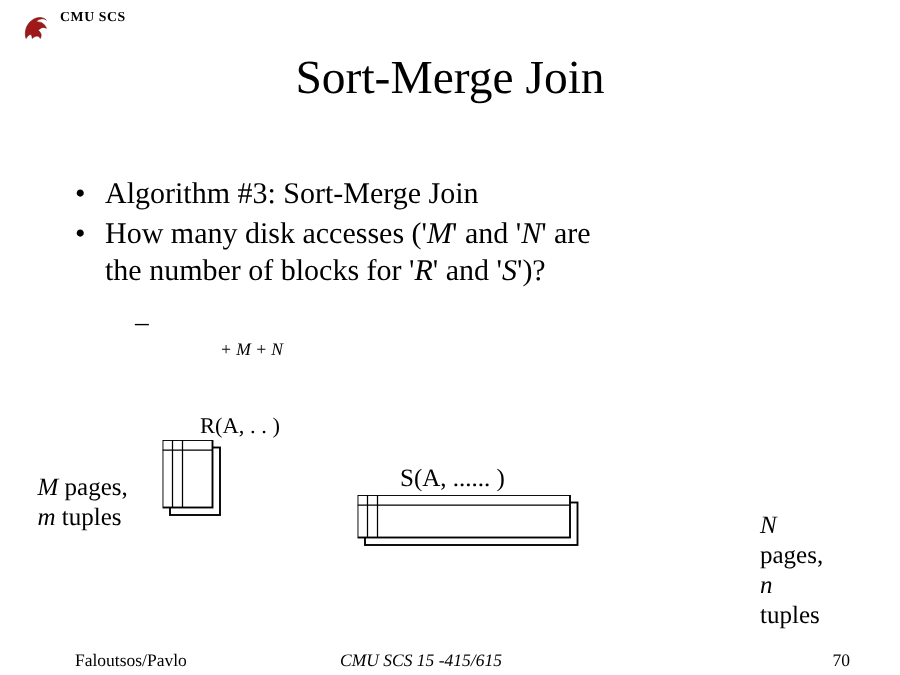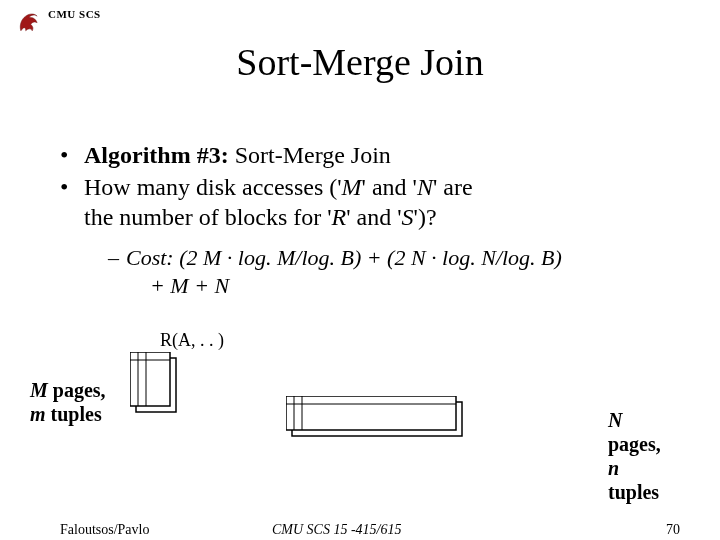--- a/index.html
+++ b/index.html
@@ -58,23 +58,23 @@
     margin-left: 48px;
     font-style: italic;
     font-size: 22px;
     margin-top: 12px;
   }
   .subbullet .dash {
     width: 18px;
     flex: 0 0 18px;
   }
   .subline2 {
-    margin-left: 90px;
+    margin-left: 116px;
     font-style: italic;
-    font-size: 22px;
+    font-size: 14px;
   }
   .diagram {
     position: absolute;
     top: 330px;
     left: 0;
     width: 604px;
     height: 170px;
   }
   .r-label {
     position: absolute;
@@ -109,21 +109,21 @@
     position: absolute;
     bottom: 18px;
     left: 0;
     width: 720px;
     font-size: 14px;
   }
   .footer-left { position: absolute; left: 60px; }
   .footer-mid { position: absolute; left: 272px; font-style: italic; }
   .footer-right { position: absolute; right: 40px; }
   .italic { font-style: italic; }
-  .bold { font-weight: bold; }
+  .bold { font-weight: normal; }
 </style>
 </head>
 <body>
 
 <div class="header">
   <svg class="logo" viewBox="0 0 32 32">
     <path d="M6 28 C4 22 6 14 12 10 C16 7 22 6 26 10 C24 8 18 8 16 12 C20 11 24 13 26 18 C22 16 20 18 18 20 C20 22 22 24 20 28 C18 24 14 26 12 28 C12 24 10 22 6 28 Z" fill="#a01818" stroke="#6b0e0e" stroke-width="0.6"></path>
   </svg>
   <span class="header-text">CMU SCS</span>
 </div>
@@ -139,41 +139,41 @@
   </div>
   <div class="bullet">
     <span class="dot">•</span>
     <span>
       <span>How many disk accesses ('</span><span class="italic">M</span><span>' and '</span><span class="italic">N</span><span>' are</span><br>
       <span>the number of blocks for '</span><span class="italic">R</span><span>' and '</span><span class="italic">S</span><span>')?</span>
     </span>
   </div>
   <div class="subbullet">
     <span class="dash">–</span>
-    <span>Cost: (2 M · log. M/log. B) + (2 N · log. N/log. B)</span>
   </div>
   <div class="subline2">+ M + N</div>
 </div>
 
 <div class="diagram">
   <div class="r-label">R(A, . . )</div>
 
   <svg class="table-svg" style="top:22px; left:130px;" width="110" height="70">
     <rect x="6" y="6" width="40" height="54" fill="none" stroke="#000" stroke-width="1.5"></rect>
     <rect x="0" y="0" width="40" height="54" fill="#fff" stroke="#000" stroke-width="1.5"></rect>
     <line x1="8" y1="0" x2="8" y2="54" stroke="#000" stroke-width="1"></line>
     <line x1="16" y1="0" x2="16" y2="54" stroke="#000" stroke-width="1"></line>
     <line x1="0" y1="8" x2="40" y2="8" stroke="#000" stroke-width="1"></line>
   </svg>
 
   <div class="m-label">
     <span class="italic bold">M</span><span class="bold"> pages,</span><br>
     <span class="italic bold">m</span><span class="bold"> tuples</span>
   </div>
 
+  <div class="s-label">S(A, ...... )</div>
 
   <svg class="table-svg" style="top:66px; left:286px;" width="190" height="48">
     <rect x="6" y="6" width="170" height="34" fill="none" stroke="#000" stroke-width="1.5"></rect>
     <rect x="0" y="0" width="170" height="34" fill="#fff" stroke="#000" stroke-width="1.5"></rect>
     <line x1="8" y1="0" x2="8" y2="34" stroke="#000" stroke-width="1"></line>
     <line x1="16" y1="0" x2="16" y2="34" stroke="#000" stroke-width="1"></line>
     <line x1="0" y1="8" x2="170" y2="8" stroke="#000" stroke-width="1"></line>
   </svg>
 
   <div class="n-label">

